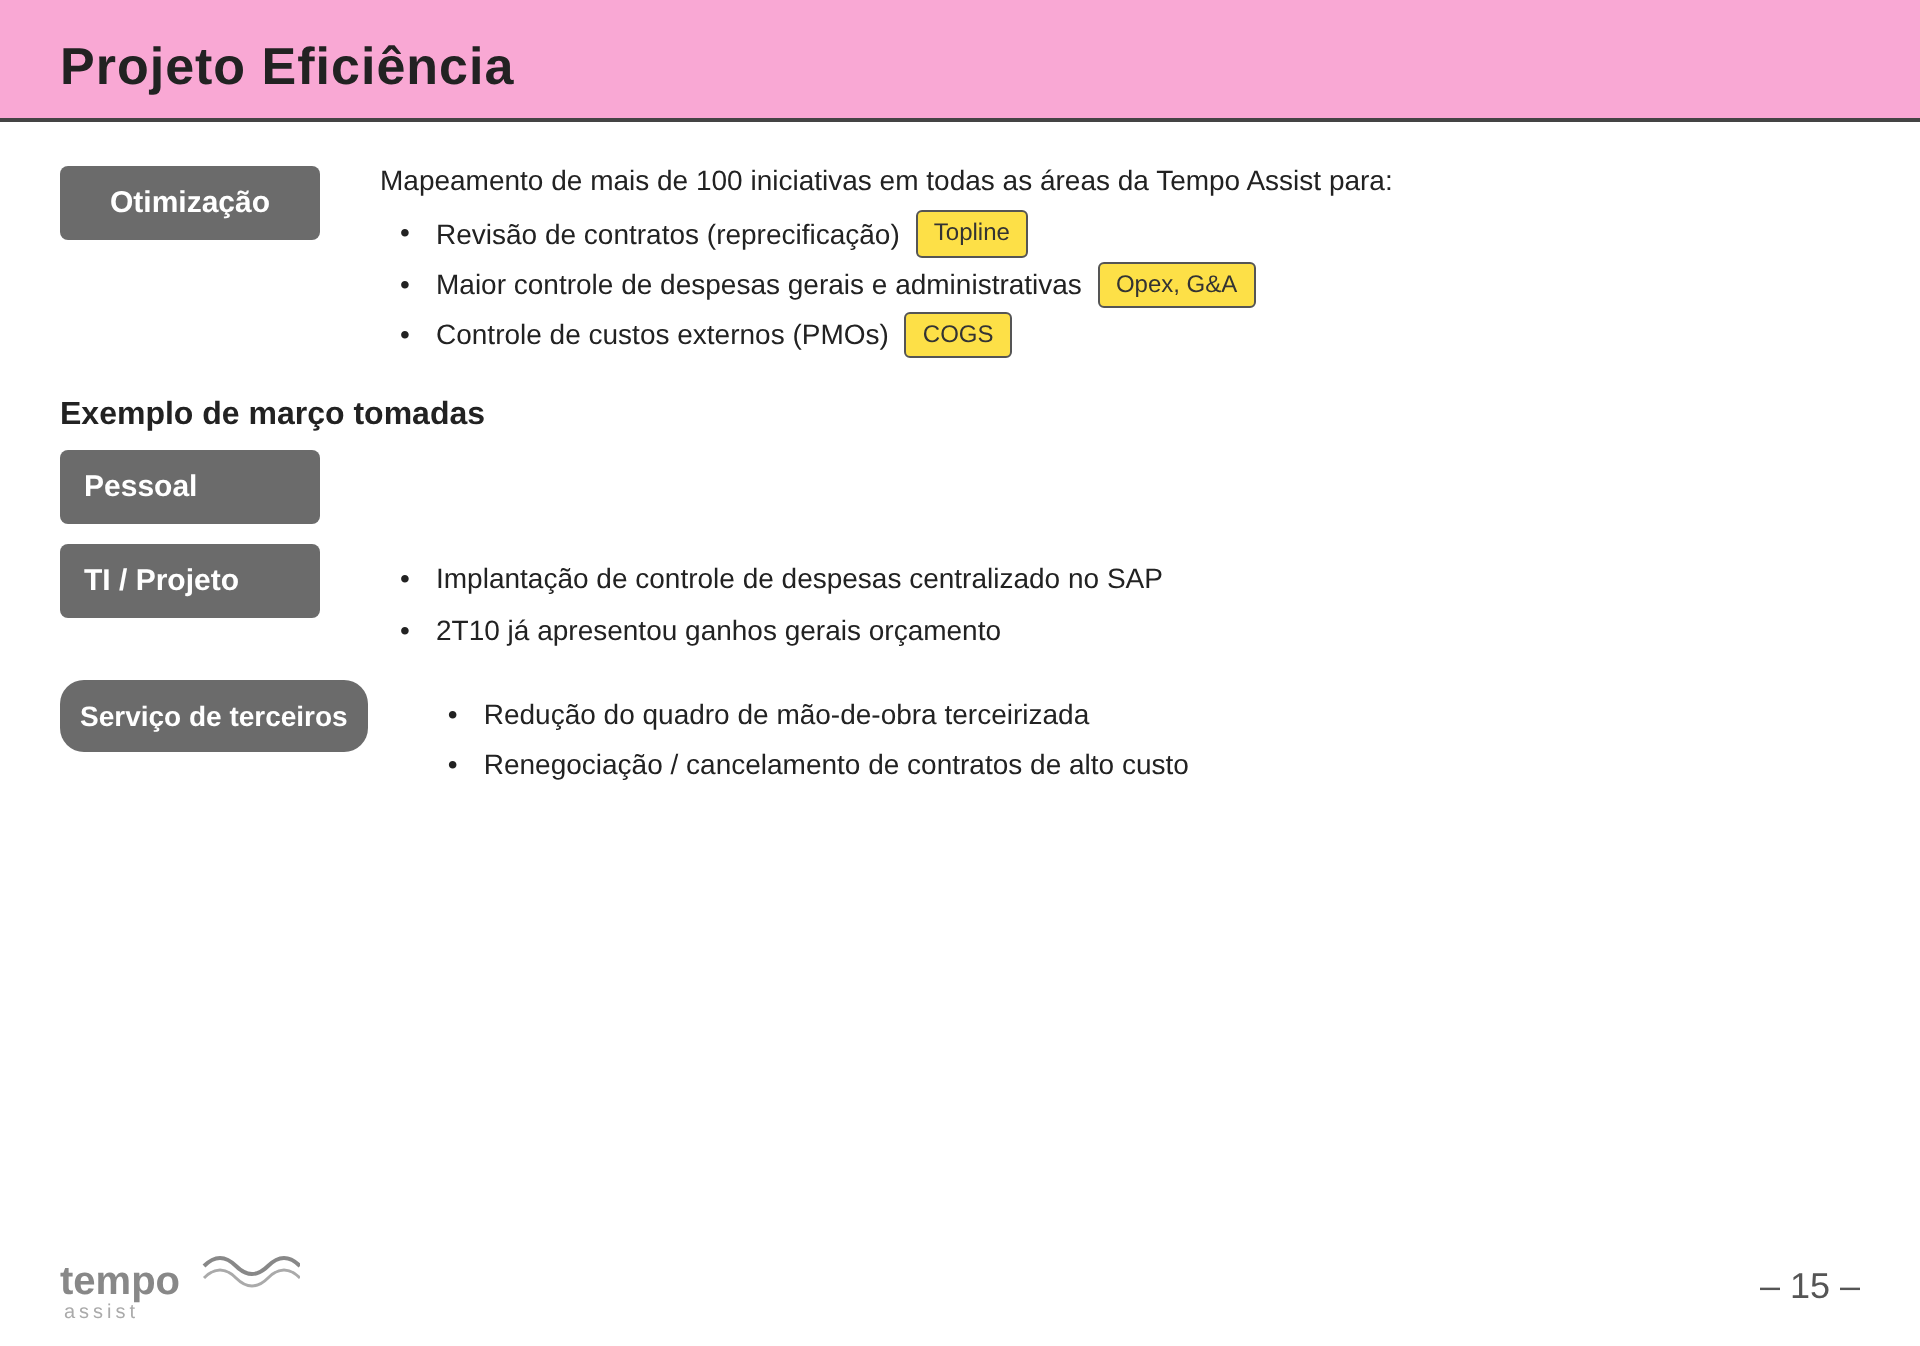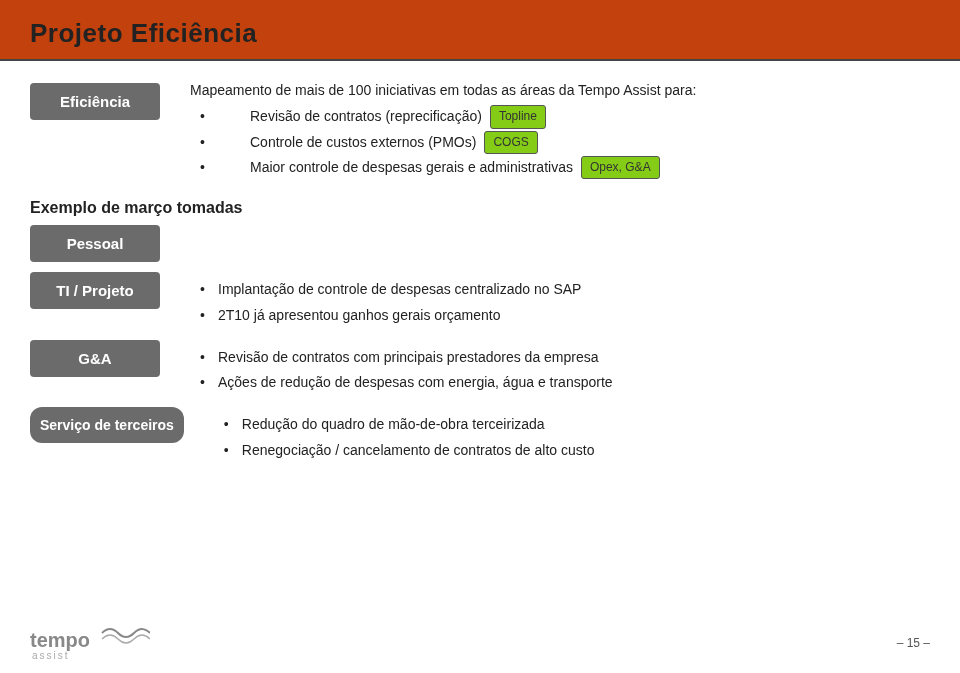--- a/index.html
+++ b/index.html
@@ -15,21 +15,21 @@
     .page {
       width: 960px;
       min-height: 673px;
       background: #fff;
       position: relative;
       padding: 0;
     }
 
     
     .header {
-      background: #c2410c;
+      background: #f9a8d4;
       padding: 18px 30px 10px 30px;
       border-bottom: 2.5px solid #444;
       margin-bottom: 0;
     }
     .header h1 {
       font-size: 26px;
       font-weight: bold;
       color: #222;
       letter-spacing: 0.5px;
     }
@@ -87,21 +87,21 @@
       left: 0;
       color: #222;
     }
 
     .badge {
       border: 1.5px solid #555;
       border-radius: 3px;
       padding: 1px 8px;
       font-size: 12px;
       color: #333;
-      background: #84cc16;
+      background: #fde047;
       font-weight: normal;
     }
 
     
     .section-header {
       font-size: 16px;
       font-weight: bold;
       color: #222;
       margin: 12px 0 8px 0;
     }
@@ -120,21 +120,21 @@
     }
 
     .row-label {
       background: #6b6b6b;
       color: #fff;
       font-size: 15px;
       font-weight: bold;
       border-radius: 4px;
       padding: 10px 12px;
       min-width: 130px;
-      text-align: center;
+      text-align: left;
       margin-right: 30px;
       flex-shrink: 0;
       align-self: flex-start;
     }
 
     .row-content {
       font-size: 14px;
       color: #222;
       line-height: 1.7;
       flex: 1;
@@ -164,72 +164,71 @@
       left: 0;
       right: 0;
       display: flex;
       flex-direction: row;
       align-items: center;
       justify-content: space-between;
       padding: 0 30px;
     }
 
     .page-number {
-      font-size: 12px;
+      font-size: 18px;
       color: #555;
     }
 
     
     .logo-container {
       display: flex;
       flex-direction: column;
       align-items: flex-start;
     }
 
     
     .inline-badge-line {
       display: flex;
-      align-items: flex-start;
+      align-items: center;
       gap: 8px;
       margin-bottom: 2px;
-      margin-left: 32px;
     }
   </style>
 </head>
 <body>
 
 <div class="page">
 
   <div class="header">
     <h1>Projeto Eficiência</h1>
   </div>
 
   <div class="main">
 
     <div class="top-section">
-      <div class="label-box">Eficiência</div>
+      <div class="label-box">Otimização</div>
       <div class="description-text">
         <p style="margin-bottom:4px;">Mapeamento de mais de 100 iniciativas em todas as áreas da Tempo Assist para:</p>
         <ul>
           <li>
             <div class="inline-badge-line">
               <span>Revisão de contratos (reprecificação)</span>
               <span class="badge">Topline</span>
             </div>
           </li>
           <li>
             <div class="inline-badge-line">
-              <span>Controle de custos externos (PMOs)</span>
-              <span class="badge">COGS</span>
+              <span>Maior controle de despesas gerais e administrativas</span>
+              <span class="badge">Opex, G&amp;A</span>
             </div>
           </li>
           <li>
             <div class="inline-badge-line">
-              <span>Maior controle de despesas gerais e administrativas</span>
-              <span class="badge">Opex, G&amp;A</span>
+              <span>Controle de custos externos (PMOs)</span>
+              <span class="badge">COGS</span>
             </div>
           </li>
         </ul>
       </div>
     </div>
 
     <div class="section-header">Exemplo de março tomadas</div>
 
     <div class="rows-section">
 
@@ -240,29 +239,20 @@
       <div class="row-item">
         <div class="row-label">TI / Projeto</div>
         <div class="row-content">
           <ul>
             <li>Implantação de controle de despesas centralizado no SAP</li>
             <li>2T10 já apresentou ganhos gerais orçamento</li>
           </ul>
         </div>
       </div>
 
-      <div class="row-item">
-        <div class="row-label">G&amp;A</div>
-        <div class="row-content">
-          <ul>
-            <li>Revisão de contratos com principais prestadores da empresa</li>
-            <li>Ações de redução de despesas com energia, água e transporte</li>
-          </ul>
-        </div>
-      </div>
 
       <div class="row-item">
         <div class="row-label" style="font-size:14px; padding: 10px 10px; border-radius: 12px;">Serviço de terceiros</div>
         <div class="row-content">
           <ul>
             <li>Redução do quadro de mão-de-obra terceirizada</li>
             <li>Renegociação / cancelamento de contratos de alto custo</li>
           </ul>
         </div>
       </div>

